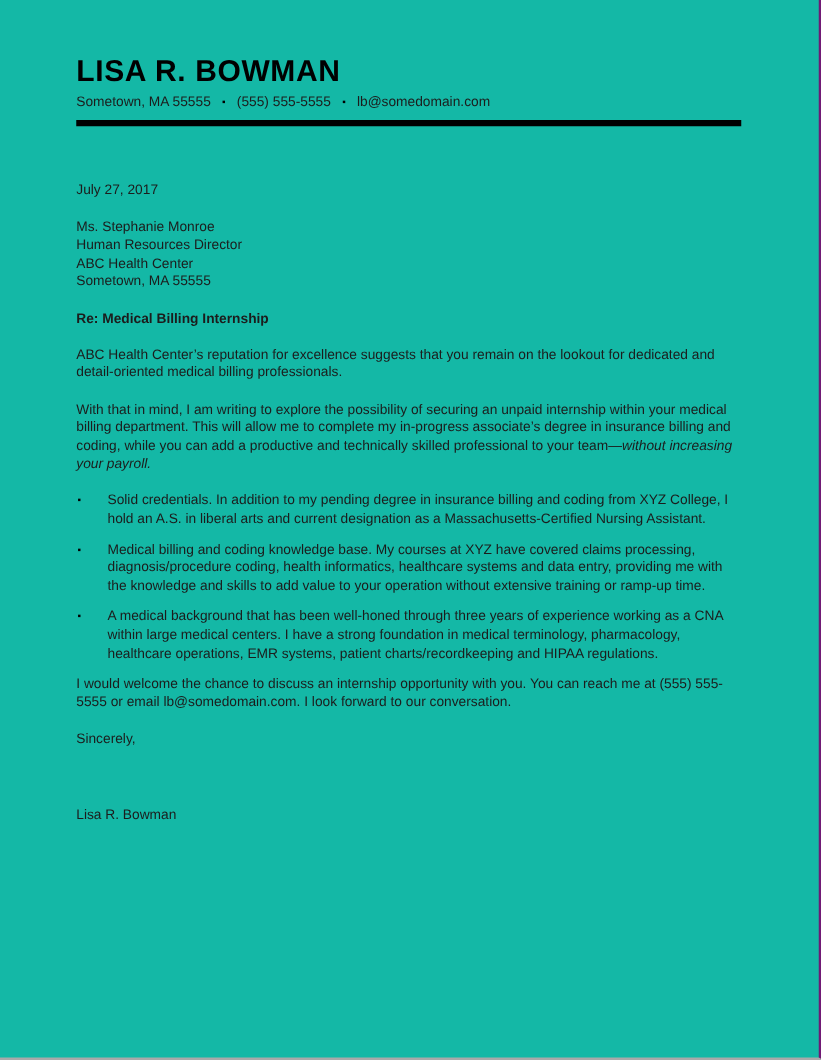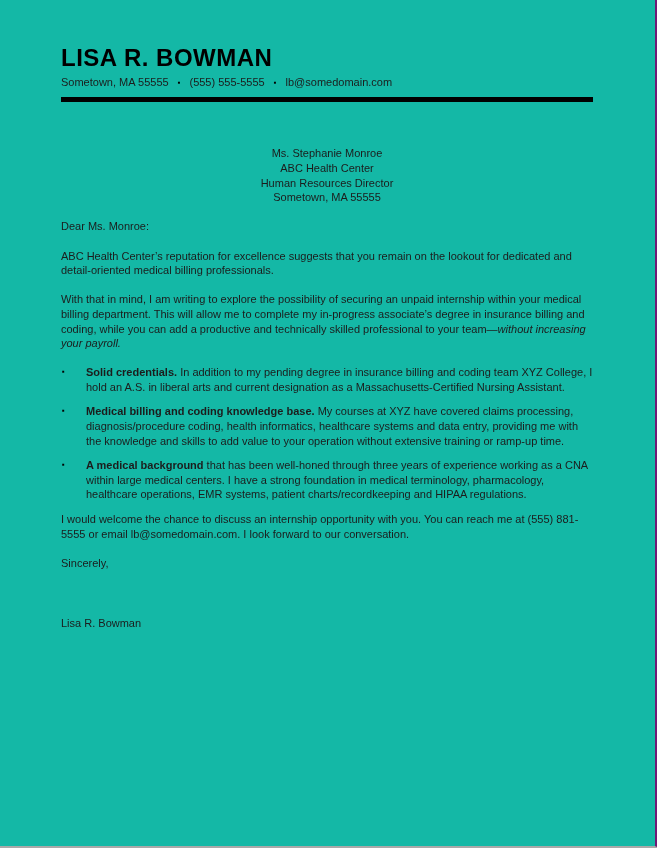--- a/index.html
+++ b/index.html
@@ -38,88 +38,89 @@
     vertical-align: 1px;
     margin: 0 9px;
     color: #000000;
   }
   .lh-rule { height: 5px; background: #000000; margin-top: 7px; }
 
   
   .letter { margin-top: 44px; font-size: 11px; line-height: 14.6px; }
   .letter p { margin: 0 0 14.6px 0; }
   .address { margin-bottom: 14.6px; }
-  .address div { line-height: 14.6px; text-align: center; }
+  .address div { line-height: 14.6px; }
   .subject { font-weight: bold; }
   .offer-intro { margin-bottom: 10px !important; }
 
   ul.offers { list-style: none; margin: 0 0 10px 0; padding: 0; }
   ul.offers li { display: flex; margin: 0 0 10px 0; }
   .marker {
     flex: none;
     width: 24px;
     padding-left: 1px;
     font-size: 8px;
     line-height: 14.6px;
     color: #000000;
   }
   .li-body { flex: 1 1 auto; }
 
   .valediction { margin-bottom: 46px !important; }
   .sig-name { margin-bottom: 15px !important; }
   em { font-style: italic; }
-  strong { font-weight: bold; }
+  strong { font-weight: normal; }
 </style>
 </head>
 <body>
 
 <div class="page">
   <div class="content">
 
     <header>
       <h1 class="lh-name">LISA R. BOWMAN</h1>
       <div class="lh-contact">
         <span>Sometown, MA 55555</span><span class="lh-sep">▪</span><span>(555) 555-5555</span><span class="lh-sep">▪</span><span>lb@somedomain.com</span>
       </div>
       <div class="lh-rule"></div>
     </header>
 
     <main class="letter">
+      <p>July 27, 2017</p>
 
       <div class="address">
         <div>Ms. Stephanie Monroe</div>
+        <div>Human Resources Director</div>
         <div>ABC Health Center</div>
-        <div>Human Resources Director</div>
         <div>Sometown, MA 55555</div>
       </div>
 
+      <p class="subject">Re: Medical Billing Internship</p>
 
-      <p>Dear Ms. Monroe:</p>
 
       <p><span>ABC Health Center’s reputation for excellence suggests that you remain on the lookout for dedicated and detail-oriented medical billing professionals.</span></p>
 
       <p><span>With that in mind, I am writing to explore the possibility of securing an unpaid internship within your medical billing department. This will allow me to complete my in-progress associate’s degree in insurance billing and coding, while you can add a productive and technically skilled professional to your team—</span><em>without increasing your payroll.</em></p>
 
 
       <ul class="offers">
         <li>
           <span class="marker">▪</span>
-          <span class="li-body"><strong>Solid credentials.</strong><span> In addition to my pending degree in insurance billing and coding team XYZ College, I hold an A.S. in liberal arts and current designation as a Massachusetts-Certified Nursing Assistant.</span></span>
+          <span class="li-body"><strong>Solid credentials.</strong><span> In addition to my pending degree in insurance billing and coding from XYZ College, I hold an A.S. in liberal arts and current designation as a Massachusetts-Certified Nursing Assistant.</span></span>
         </li>
         <li>
           <span class="marker">▪</span>
           <span class="li-body"><strong>Medical billing and coding knowledge base.</strong><span> My courses at XYZ have covered claims processing, diagnosis/procedure coding, health informatics, healthcare systems and data entry, providing me with the knowledge and skills to add value to your operation without extensive training or ramp-up time.</span></span>
         </li>
         <li>
           <span class="marker">▪</span>
           <span class="li-body"><strong>A medical background</strong><span> that has been well-honed through three years of experience working as a CNA within large medical centers. I have a strong foundation in medical terminology, pharmacology, healthcare operations, EMR systems, patient charts/recordkeeping and HIPAA regulations.</span></span>
         </li>
       </ul>
 
-      <p>I would welcome the chance to discuss an internship opportunity with you. You can reach me at (555) 881-5555 or email lb@somedomain.com. I look forward to our conversation.</p>
+      <p>I would welcome the chance to discuss an internship opportunity with you. You can reach me at (555) 555-5555 or email lb@somedomain.com. I look forward to our conversation.</p>
 
       <p class="valediction">Sincerely,</p>
 
       <p class="sig-name">Lisa R. Bowman</p>
 
     </main>
 
   </div>
 </div>
 

